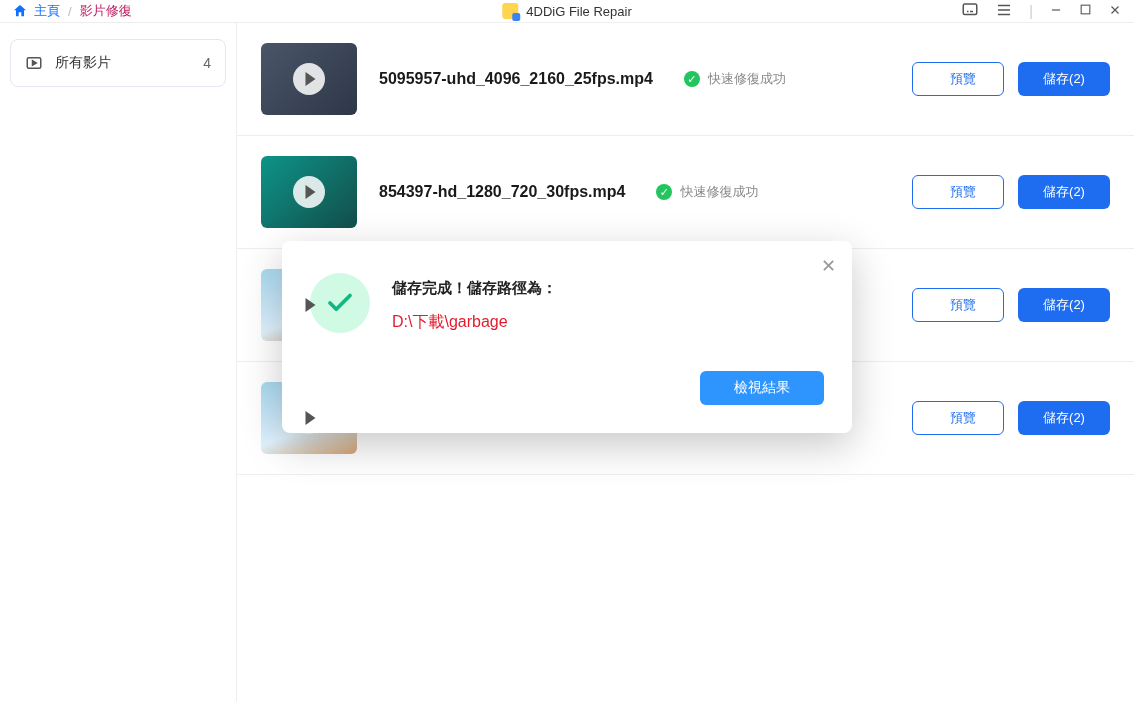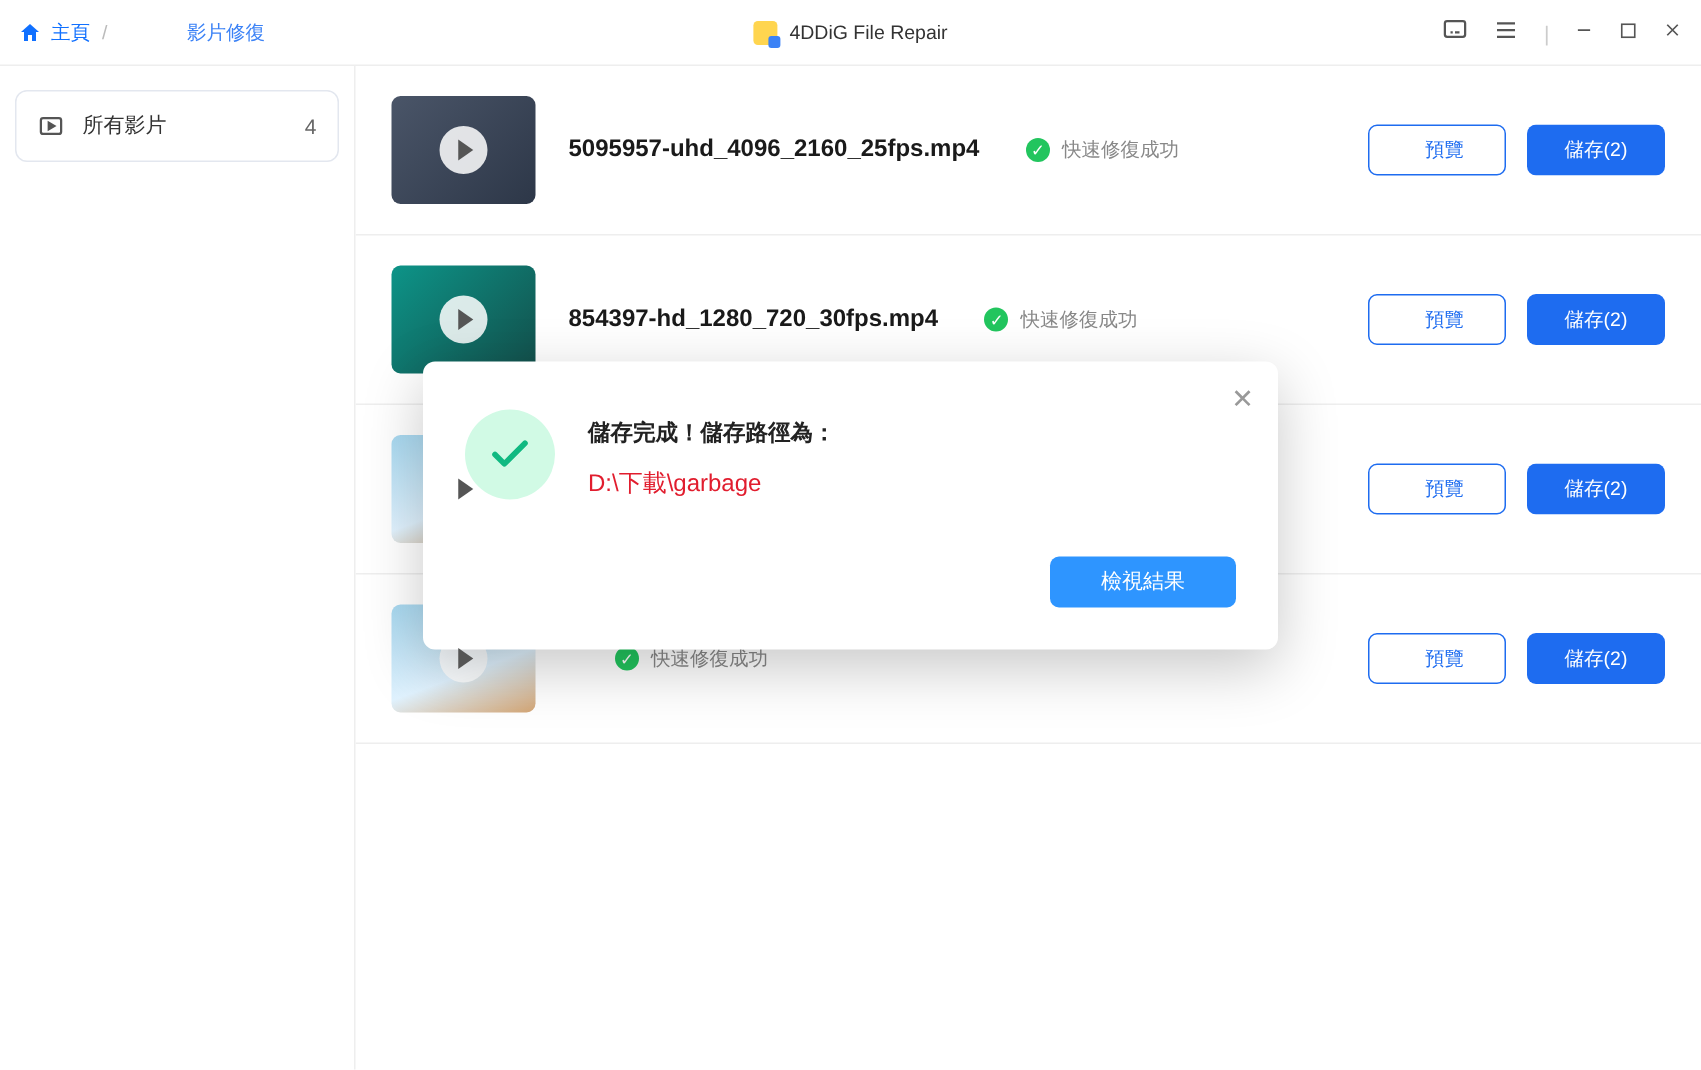--- a/index.html
+++ b/index.html
@@ -1,22 +1,22 @@
 <!DOCTYPE html>
 <html><head>
 <meta charset="utf-8">
 <style>
 * { margin: 0; padding: 0; box-sizing: border-box; font-family: "Microsoft YaHei", "PingFang TC", -apple-system, sans-serif; }
 body { width: 1134px; height: 713px; background: #fff; overflow: hidden; position: relative; }
 
-.titlebar { height: 44px; display: flex; align-items: center; border-bottom: 1px solid #eee; padding: 0 12px; background: #fff; }
+.titlebar { height: 23px; display: flex; align-items: center; border-bottom: 1px solid #eee; padding: 0 12px; background: #fff; }
 .bc { display: flex; align-items: center; gap: 8px; font-size: 13px; }
 .bc-home { color: #1070ff; display: flex; align-items: center; gap: 6px; cursor: pointer; }
 .bc-sep { color: #bbb; }
-.bc-cur { color: #3b82f6; margin-left: 45px; }
+.bc-cur { color: #be185d; }
 .title-center { position: absolute; left: 50%; transform: translateX(-50%); display: flex; align-items: center; gap: 8px; font-size: 13px; color: #333; }
 .title-logo { width: 16px; height: 16px; background: #ffd54f; border-radius: 3px; position: relative; }
 .title-logo::after { content:""; position:absolute; right:-2px; bottom:-2px; width:8px;height:8px;background:#3b82f6;border-radius:2px; }
 .win-controls { margin-left: auto; display: flex; align-items: center; gap: 16px; color: #555; }
 .win-controls span { cursor: pointer; font-size: 14px; }
 .win-sep { color: #ccc; }
 
 .layout { display: flex; height: calc(713px - 34px); }
 .sidebar { width: 236px; padding: 16px 10px; background: #fff; }
 .side-item { height: 48px; border: 1px solid #e3e7ef; border-radius: 8px; display: flex; align-items: center; padding: 0 14px; gap: 12px; color: #333; font-size: 14px; cursor: pointer; }

